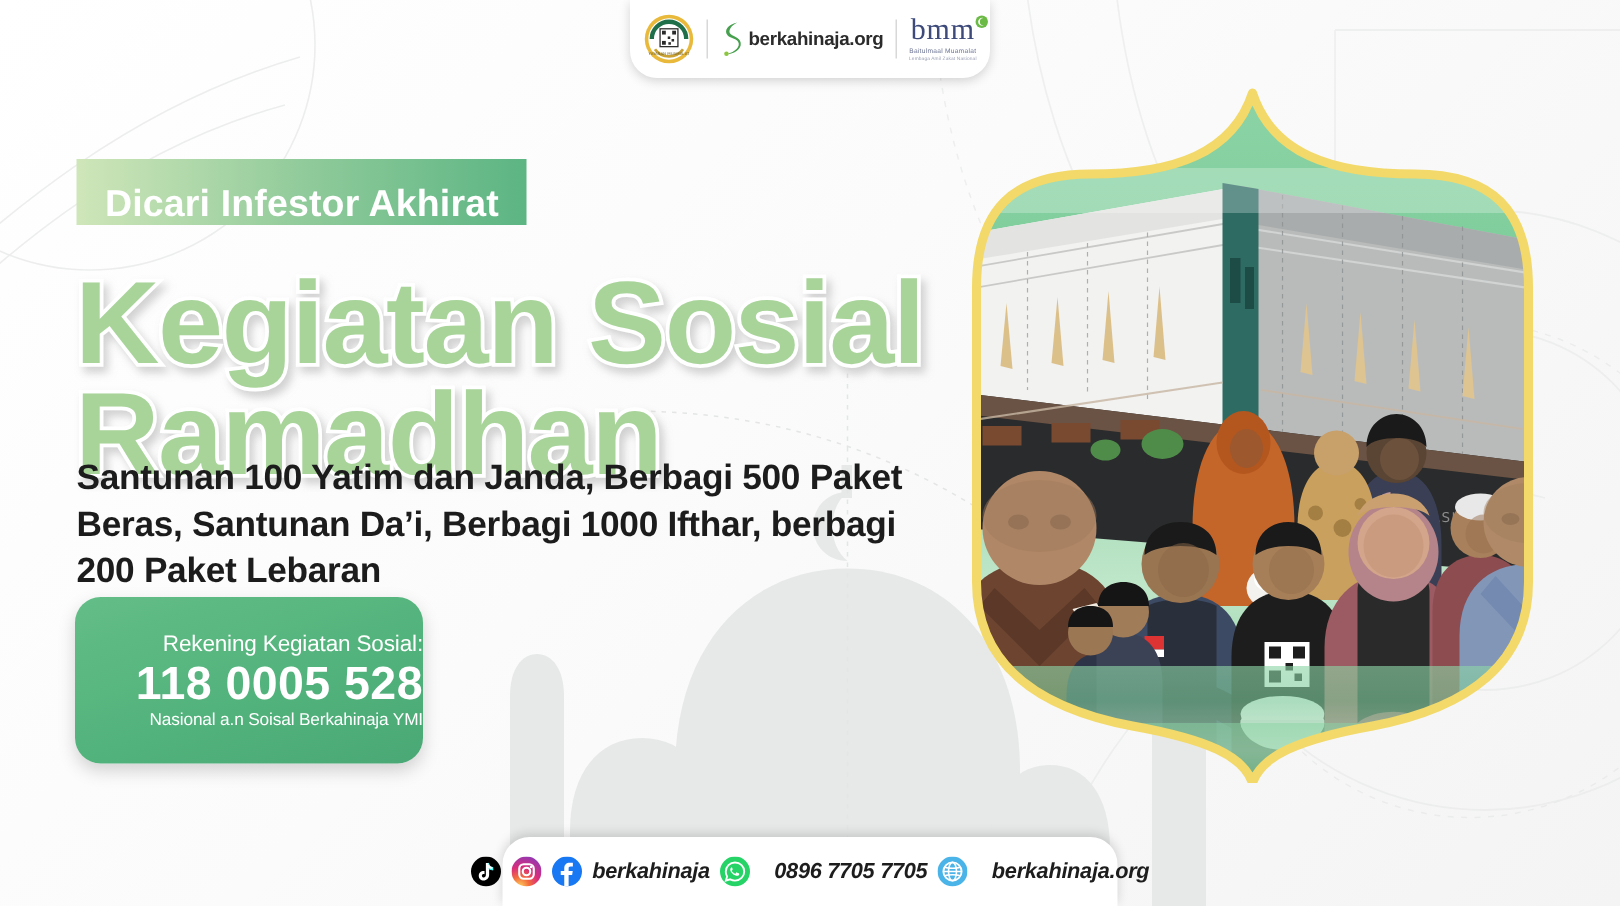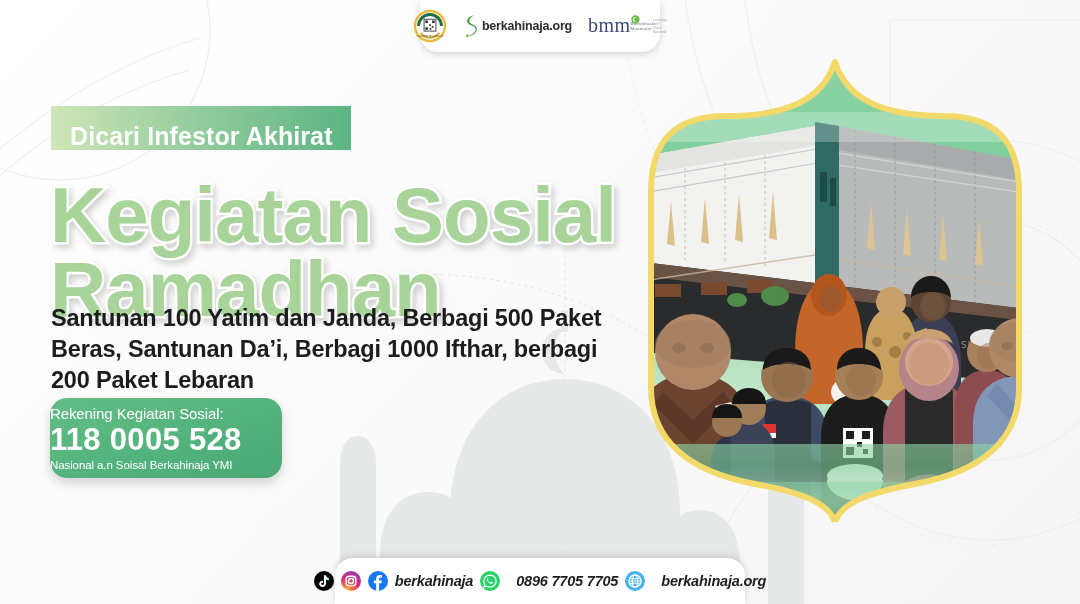--- a/index.html
+++ b/index.html
@@ -47,21 +47,21 @@
     display:flex; align-items:center; justify-content:center;
     gap:8px; z-index:40;
   }
   .logo-sep { width:1px; height:26px; background:#d8d8d8; }
   .logo-ymi { width:34px; height:34px; flex:0 0 34px; }
   .logo-bkj { display:flex; align-items:center; gap:3px; }
   .logo-bkj-text {
     font-size:12.5px; font-weight:bold; color:#2b2b2b;
     letter-spacing:-.2px; white-space:nowrap;
   }
-  .logo-bmm { display:flex; align-items:center; }
+  .logo-bmm { display:flex; flex-direction:column; align-items:center; }
   .logo-bmm-main {
     font-family:"Liberation Serif", serif;
     font-size:20px; color:#3d4a7a; line-height:.95;
     letter-spacing:.5px; position:relative;
   }
   .logo-bmm-sub1 { font-size:4.4px; color:#6b7393; letter-spacing:.2px; line-height:1.25; }
   .logo-bmm-sub2 { font-size:3.2px; color:#9aa0b5; letter-spacing:.1px; line-height:1.25; }
 
   
   #left-col { position:absolute; left:0; top:0; width:660px; height:604px; z-index:20; }
@@ -89,26 +89,26 @@
   #subcopy {
     position:absolute; left:51px; top:303px;
     width:590px;
     font-size:23.5px; font-weight:bold; line-height:1.32;
     color:#1c1c1c; letter-spacing:-.2px;
   }
 
   
   #rek-card {
     position:absolute; left:50px; top:398px;
-    width:232px; height:80px;
+    width:232px; height:111px;
     border-radius:17px;
     background:linear-gradient(160deg,#63bd86 0%,#53b37c 55%,#49a875 100%);
     box-shadow:0 5px 11px rgba(0,0,0,.17);
     color:#ffffff;
-    display:flex; flex-direction:column; align-items:flex-start;
+    display:flex; flex-direction:column; align-items:flex-end;
     justify-content:center; gap:0px;
   }
   #rek-label { font-size:15px; letter-spacing:-.1px; }
   #rek-number { font-size:31px; font-weight:bold; letter-spacing:.3px; line-height:1.18; }
   #rek-owner { font-size:11.5px; letter-spacing:-.1px; }
 
   
   #frame-wrap {
     position:absolute; left:615px; top:52px;
     width:440px; height:470px; z-index:15;

